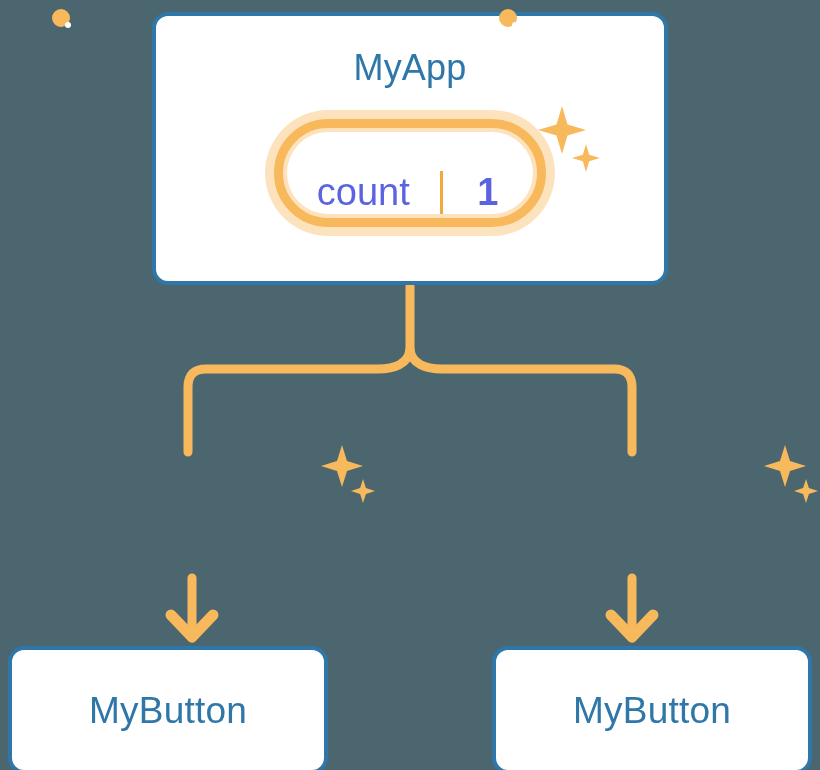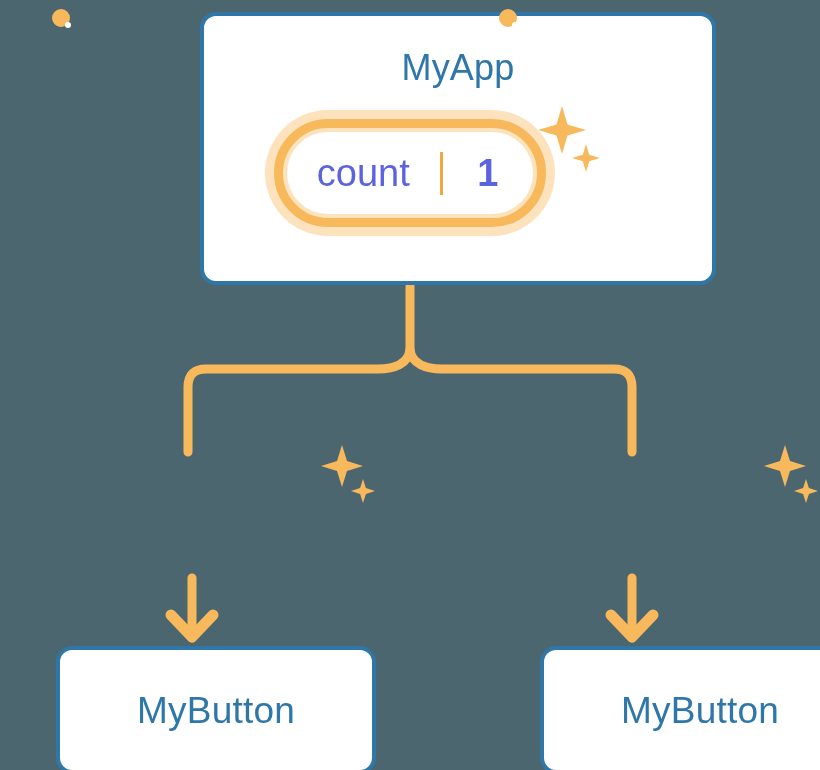--- a/index.html
+++ b/index.html
@@ -31,21 +31,20 @@
     position: absolute;
     box-sizing: border-box;
     background: #ffffff;
     border: 4px solid #2e77a8;
     border-radius: 14px;
     display: flex;
     align-items: flex-start;
     justify-content: center;
     color: #2e77a8;
     z-index: 3;
-    margin-left: 48px;
   }
   .card-title {
     color: #2e77a8;
     font-size: 36px;
     font-weight: 400;
     letter-spacing: 0.2px;
     line-height: 1;
   }
   #card-myapp {
     left: 152px;
@@ -93,21 +92,21 @@
   }
   .pill-body {
     position: absolute;
     left: 22px;
     top: 22px;
     right: 22px;
     bottom: 22px;
     border-radius: 999px;
     box-sizing: border-box;
     display: flex;
-    align-items: center;
+    align-items: flex-end;
     overflow: hidden;
   }
   .pill-cell {
     display: flex;
     align-items: center;
     justify-content: center;
     box-sizing: border-box;
   }
   .pill-key   { flex: 0 0 62%; }
   .pill-value { flex: 1 1 auto; font-weight: 700; }

